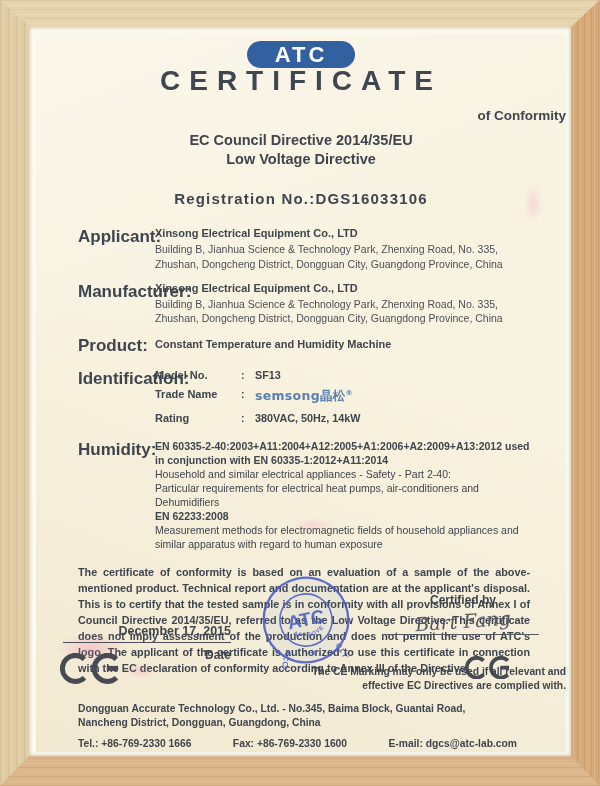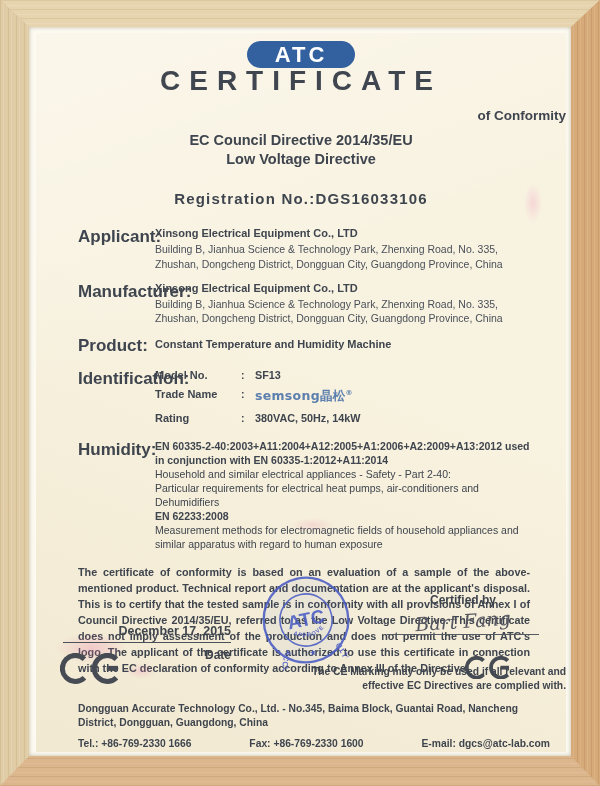--- a/index.html
+++ b/index.html
@@ -64,21 +64,21 @@
   .sigline{border-bottom:1.3px solid #555a63;margin-top:2px;}
   .dateblk{position:absolute;left:27px;top:51px;width:168px;text-align:right;}
   .dateval{font-size:12.5px;font-weight:700;padding-bottom:4px;border-bottom:1.5px solid #4a4f58;}
   .datelabel{font-size:12px;font-weight:700;margin-top:5px;}
   .ce{position:absolute;}
   .ce-left{left:24px;top:80px;width:58px;}
   .ce-right{left:429px;top:83px;width:44px;}
   .cenote{position:absolute;left:0;right:0;top:92px;text-align:right;
           font-size:10.3px;font-weight:700;line-height:1.35;}
   
-  .footer{position:absolute;left:42px;right:16px;top:669px;}
+  .footer{position:absolute;left:42px;right:49px;top:669px;}
   .company{font-size:10.3px;font-weight:700;line-height:1.32;}
   .contact{display:flex;justify-content:space-between;margin-top:9px;font-size:10.3px;font-weight:700;}
   svg text{font-family:"Liberation Sans",sans-serif;}
 </style>
 </head>
 <body>
 
 <div class="scene">
   <div class="board board-top"></div>
   <div class="board board-bottom"></div>

